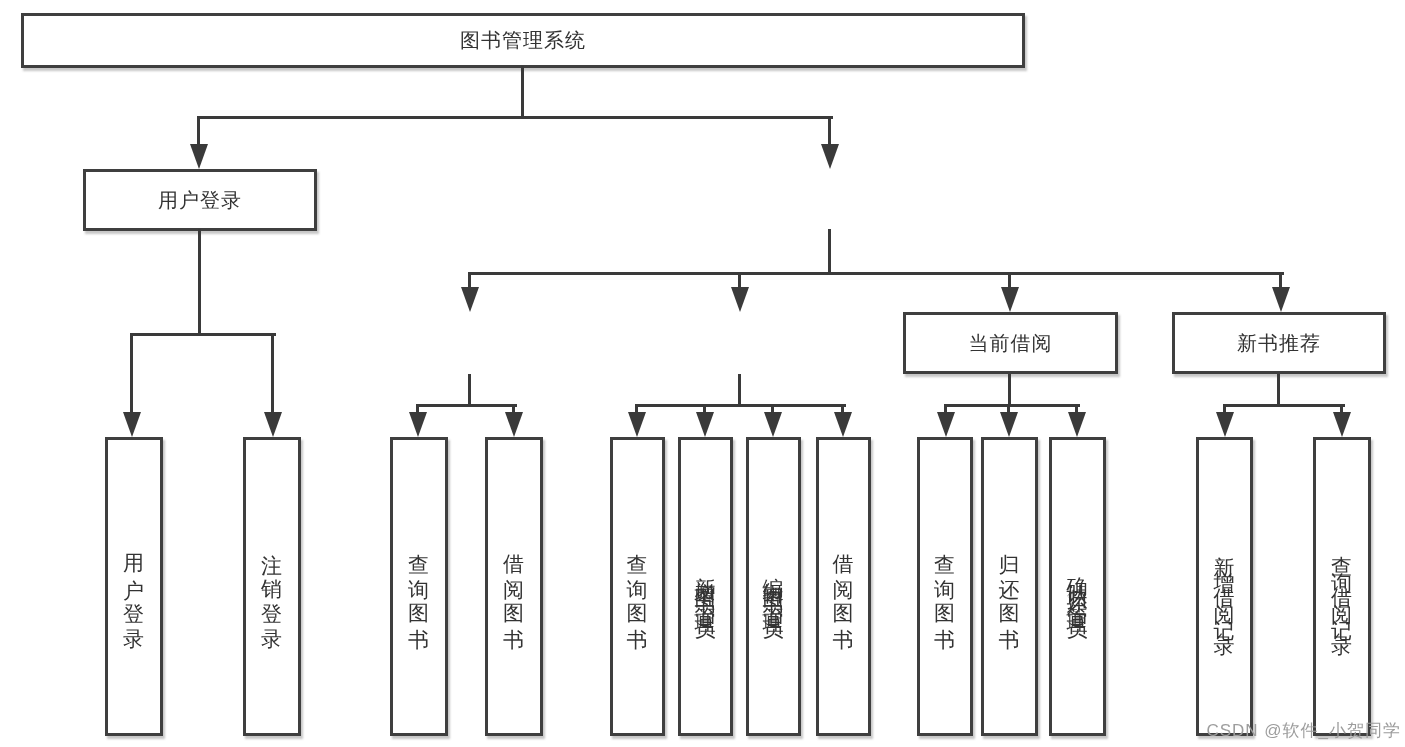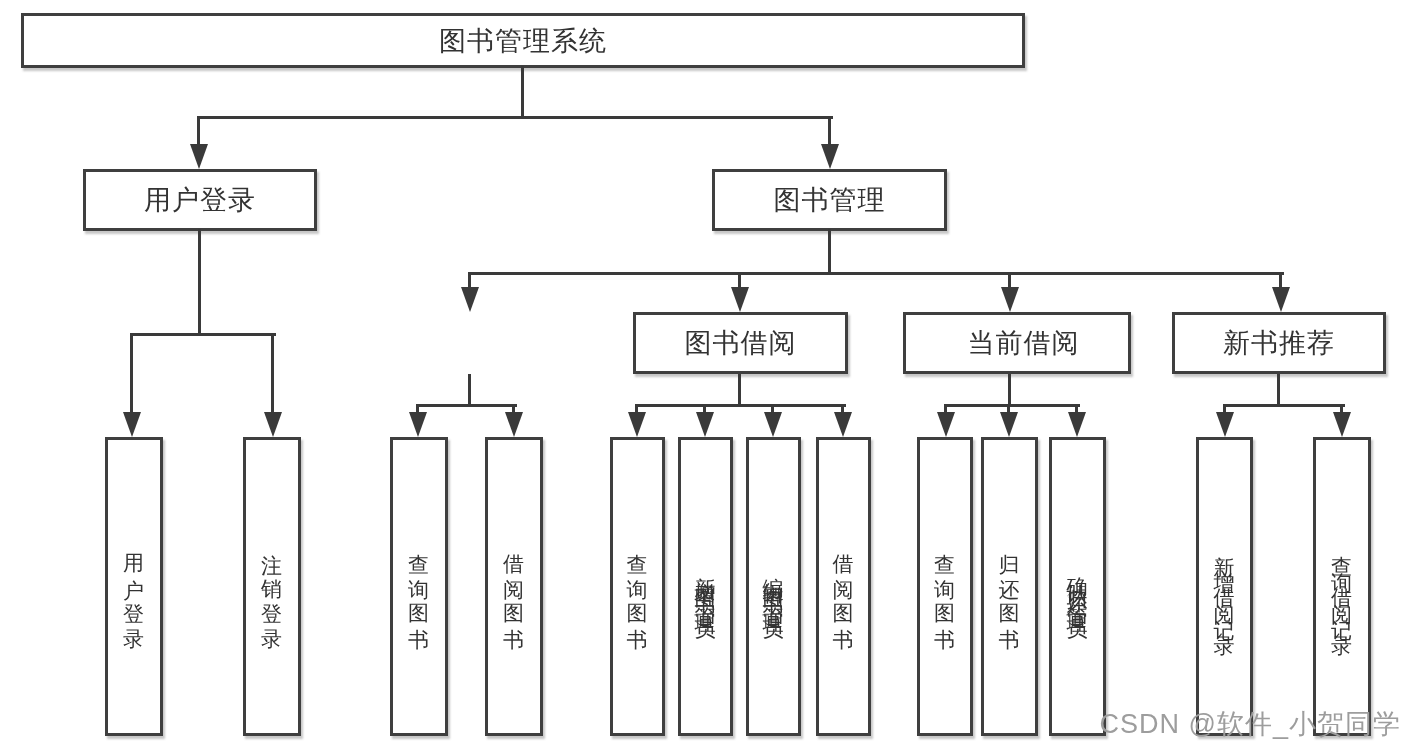--- a/index.html
+++ b/index.html
@@ -10,21 +10,21 @@
     font-family:"Liberation Sans",sans-serif;
     overflow:hidden;
   }
   
   .hbox{
     position:absolute;
     background:#fff;
     border:3px solid var(--border,#3f3f3f);
     box-shadow:2px 3px 2px rgba(130,130,130,0.45);
     display:flex;align-items:center;justify-content:center;
-    font-size:27px;color:var(--text,#333);
+    font-size:20px;color:var(--text,#333);
     letter-spacing:1px;
   }
   
   .vbox{
     position:absolute;
     top:437px;height:293px;
     background:#fff;
     border:3px solid var(--border,#3f3f3f);
     box-shadow:2px 3px 2px rgba(130,130,130,0.45);
     display:flex;align-items:center;justify-content:center;
@@ -43,21 +43,21 @@
   .vl{position:absolute;width:3px;background:var(--line,#3a3a3a);}
   .ar{
     position:absolute;width:0;height:0;
     border-left:9px solid transparent;
     border-right:9px solid transparent;
     border-top:25px solid var(--line,#3a3a3a);
   }
   .watermark{
     position:absolute;
     right:4px;bottom:5px;
-    font-size:27px;
+    font-size:17px;
     color:var(--wm,#9d9d9d);
     letter-spacing:1px;
     white-space:nowrap;
   }
 </style>
 </head>
 <body>
 
 <div id="canvas" style="--line: #3a3a3a; --border: #3f3f3f; --text: #333333; --wm: #9d9d9d; --bg: #ffffff;">
 
@@ -68,46 +68,40 @@
   <div class="vl" style="left:521px;top:66px;height:52px;"></div>
   <div class="hl" style="left:197px;top:116px;width:636px;"></div>
   <div class="vl" style="left:197px;top:116px;height:30px;"></div>
   <div class="ar" style="left:190px;top:144px;"></div>
   <div class="vl" style="left:828px;top:116px;height:30px;"></div>
   <div class="ar" style="left:821px;top:144px;"></div>
 
   <div class="hbox" style="left:83px;top:169px;width:228px;height:56px;">
     <span>用户登录</span>
   </div>
-  <div class="hbox" style="left:712px;top:169px;width:229px;height:56px;">
-    <span>图书管理</span>
-  </div>
 
   <div class="vl" style="left:198px;top:229px;height:106px;"></div>
   <div class="hl" style="left:130px;top:333px;width:146px;"></div>
   <div class="vl" style="left:130px;top:333px;height:82px;"></div>
   <div class="ar" style="left:123px;top:412px;"></div>
   <div class="vl" style="left:271px;top:333px;height:82px;"></div>
   <div class="ar" style="left:264px;top:412px;"></div>
 
   <div class="vl" style="left:828px;top:229px;height:45px;"></div>
   <div class="hl" style="left:468px;top:272px;width:816px;"></div>
   <div class="vl" style="left:468px;top:272px;height:18px;"></div>
   <div class="ar" style="left:461px;top:287px;"></div>
   <div class="vl" style="left:738px;top:272px;height:18px;"></div>
   <div class="ar" style="left:731px;top:287px;"></div>
   <div class="vl" style="left:1008px;top:272px;height:18px;"></div>
   <div class="ar" style="left:1001px;top:287px;"></div>
   <div class="vl" style="left:1279px;top:272px;height:18px;"></div>
   <div class="ar" style="left:1272px;top:287px;"></div>
 
-  <div class="hbox" style="left:633px;top:312px;width:209px;height:56px;">
-    <span>图书借阅</span>
-  </div>
-  <div class="hbox" style="left:903px;top:312px;width:209px;height:56px;padding-left:13px;">
+  <div class="hbox" style="left:903px;top:312px;width:209px;height:56px;">
     <span>当前借阅</span>
   </div>
   <div class="hbox" style="left:1172px;top:312px;width:208px;height:56px;">
     <span>新书推荐</span>
   </div>
 
   <div class="vl" style="left:468px;top:374px;height:33px;"></div>
   <div class="hl" style="left:416px;top:404px;width:101px;"></div>
   <div class="vl" style="left:416px;top:404px;height:12px;"></div>
   <div class="ar" style="left:409px;top:412px;"></div>

